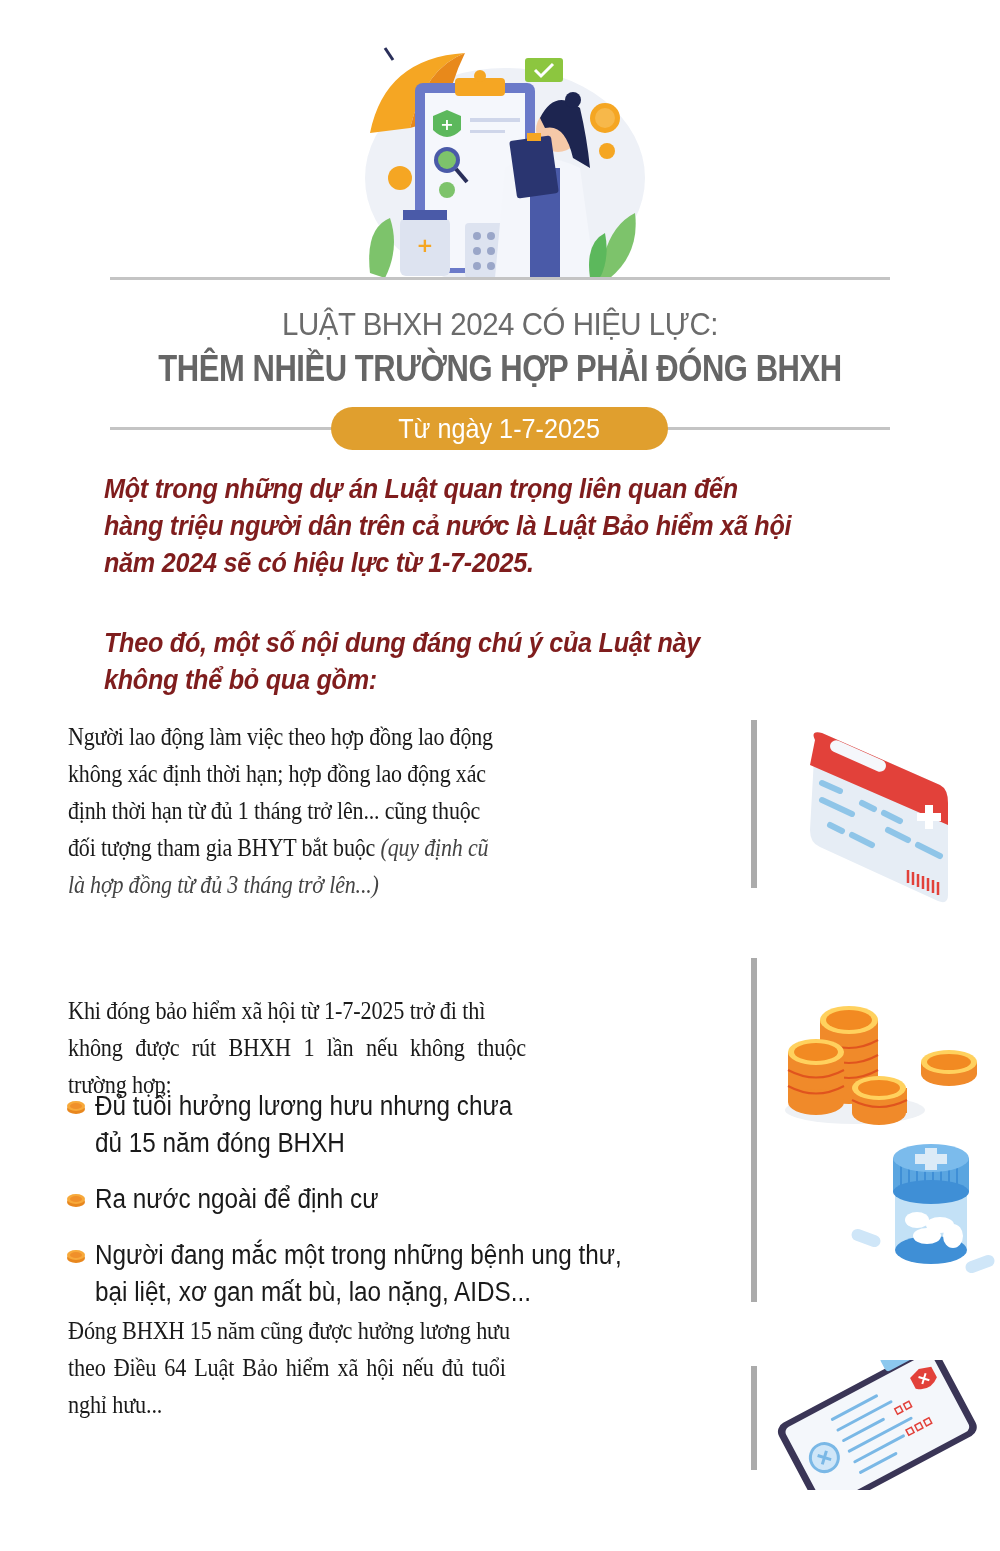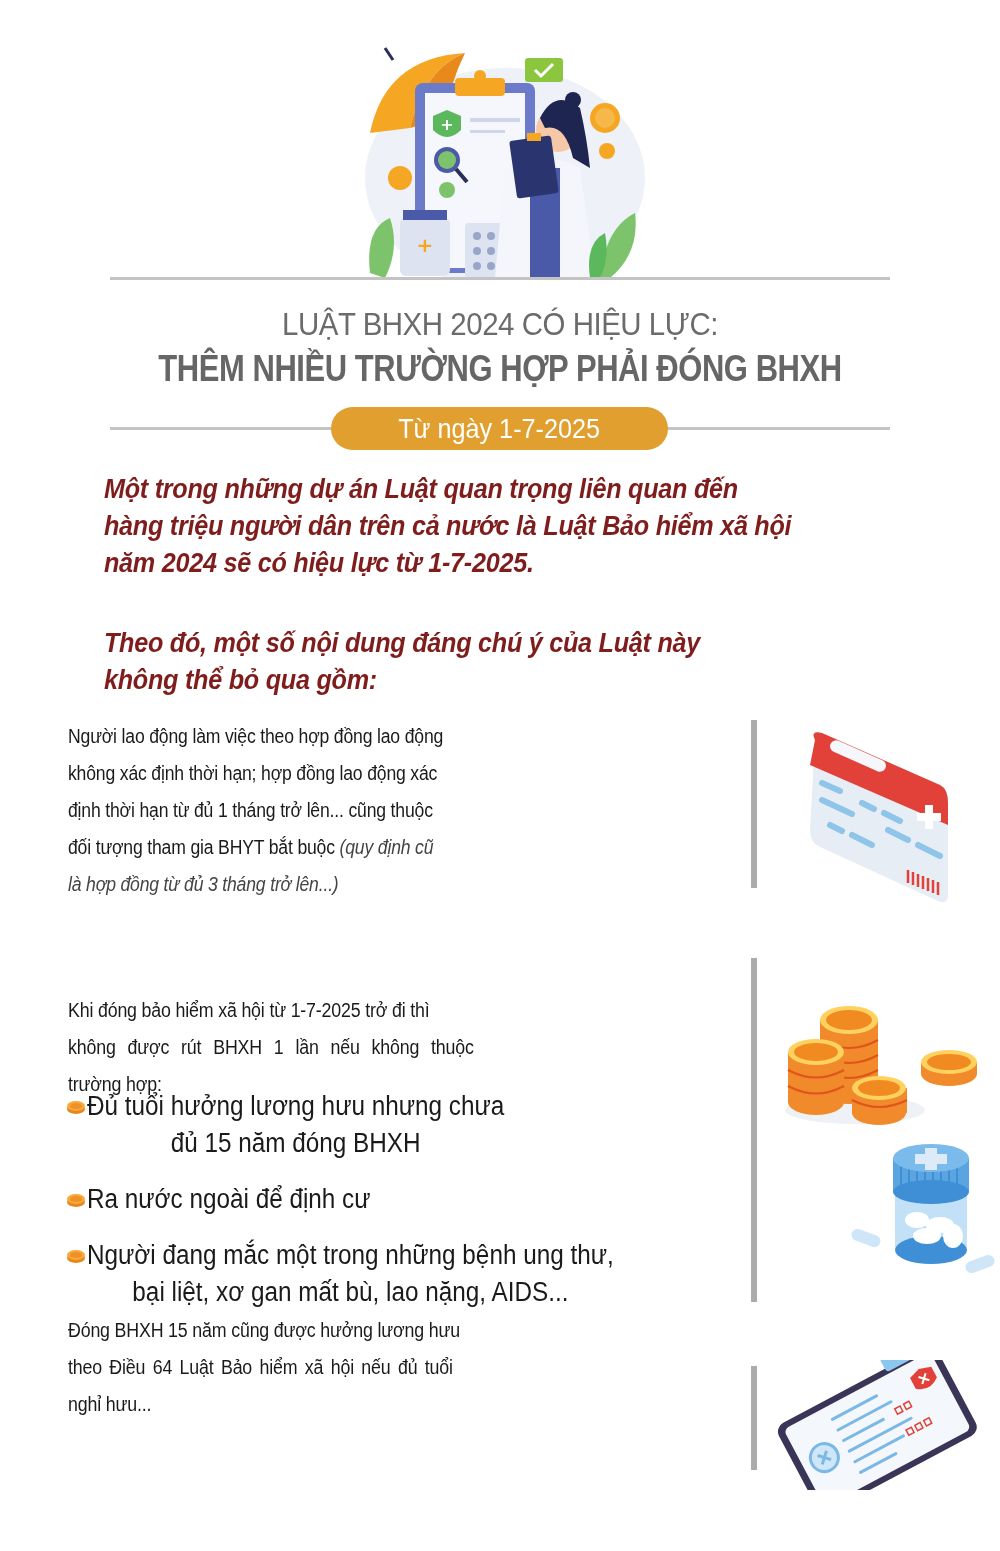--- a/index.html
+++ b/index.html
@@ -33,34 +33,34 @@
       position: absolute; left: 60px; width: 880px; text-align: left;
       color: #7f1d1d; font-weight: bold; font-size: 28px; line-height: 37px;
       letter-spacing: -0.3px;
       font-style: italic;
     }
     .intro span { display: block; transform: scaleX(0.9); }
     .intro-1 { top: 470px; }
     .intro-2 { top: 597px; margin-top: 27px; }
 
     .body-text {
-      position: absolute; left: 68px; width: 660px; font-size: 20px; line-height: 37px;
-      color: #1a1a1a; letter-spacing: -0.2px;
+      position: absolute; left: 68px; width: 660px; font-size: 25px; line-height: 37px;
+      color: #1a1a1a; letter-spacing: -0.2px; font-family: Liberation Serif, serif;
     }
     .body-text .ln { display: block; white-space: nowrap; transform-origin: left center; }
     .just { text-align: justify; }
     .italic { font-style: italic; color: #444; }
 
     .b1 { top: 718px; }
     .b2 { top: 992px; }
     .b3 { top: 1312px; }
 
     .bullets { position: absolute; left: 66px; width: 690px; }
     .bullet { position: absolute; left: 0; width: 690px; font-size: 27px; line-height: 37px; color: #1a1a1a; }
-    .bullet .txt { position: absolute; left: 21px; white-space: nowrap; text-align: center; }
+    .bullet .txt { position: absolute; left: 29px; white-space: nowrap; }
     .bullet .txt span { display: block; transform: scaleX(0.9); transform-origin: left center; }
     .coin-dot { position: absolute; left: 0; top: 12px; width: 20px; height: 14px; }
 
     .vdiv { position: absolute; left: 751px; width: 6px; background: #ababab; }
     .vdiv-1 { top: 720px; height: 168px; }
     .vdiv-2 { top: 958px; height: 344px; }
     .vdiv-3 { top: 1366px; height: 104px; }
 
     .ill { position: absolute; }
     .ill-card { left: 800px; top: 725px; width: 150px; height: 180px; }

